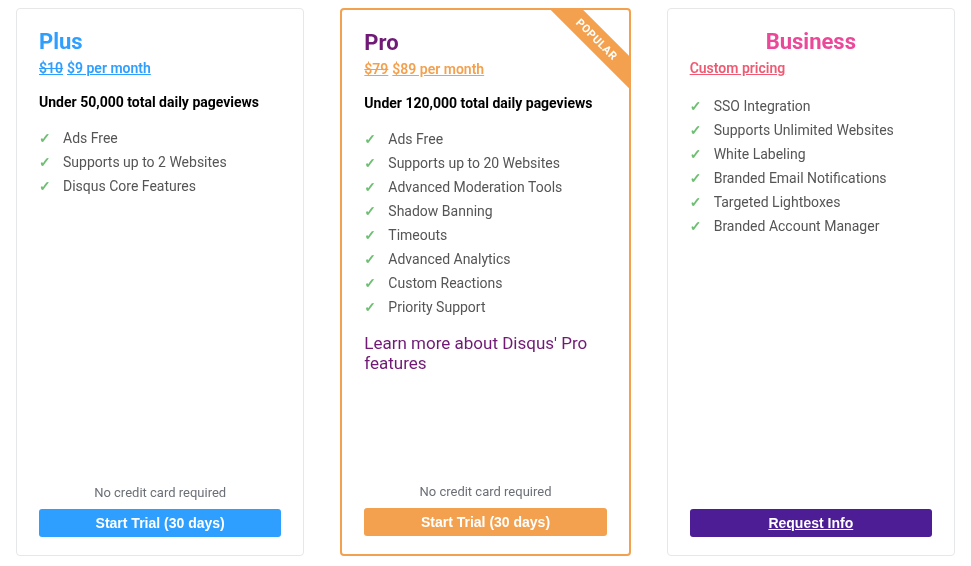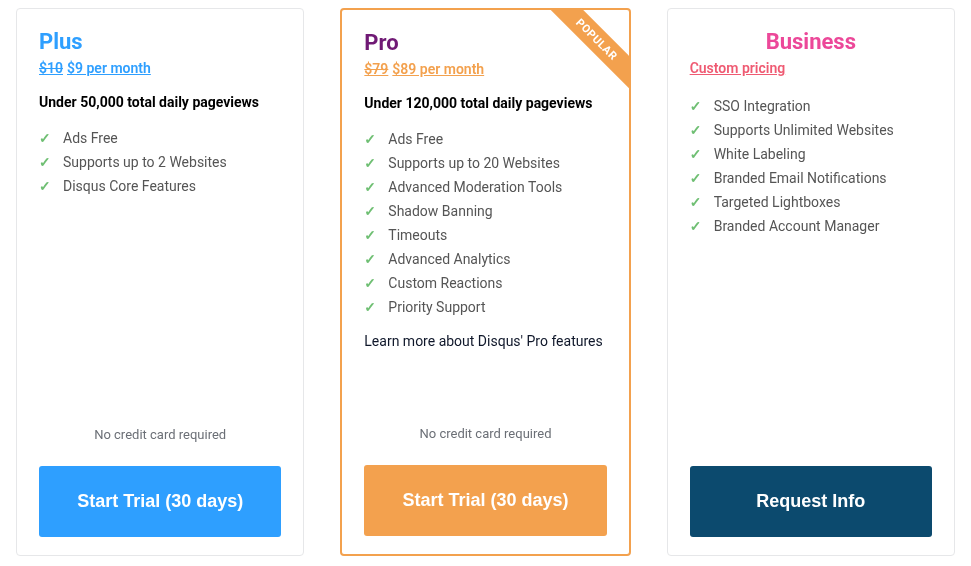--- a/index.html
+++ b/index.html
@@ -63,39 +63,39 @@
     padding: 4px 0;
   }
   .check {
     color: #6fbf73;
     margin-right: 10px;
     font-weight: 700;
     width: 14px;
     display: inline-block;
   }
   .learn-link {
-    font-size: 14px;
-    color: #0f172a;
+    font-size: 17px;
+    color: #701a75;
     text-decoration: none;
     cursor: pointer;
   }
   .spacer { flex: 1; }
   .note {
     text-align: center;
     font-size: 13px;
     color: #6b6f76;
-    margin-bottom: 24px;
+    margin-bottom: 9px;
   }
   .btn {
     width: 100%;
-    padding: 25px 0;
+    padding: 6px 0;
     border: none;
     border-radius: 3px;
     color: #fff;
-    font-size: 18px;
+    font-size: 14px;
     font-weight: 700;
     cursor: pointer;
   }
   .ribbon {
     position: absolute;
     top: 18px;
     right: -34px;
     background: #f3a14e;
     color: #fff;
     font-size: 11px;
@@ -198,15 +198,15 @@
         <li>
           <span class="check">✓</span>
           <span>Targeted Lightboxes</span>
         </li>
         <li>
           <span class="check">✓</span>
           <span>Branded Account Manager</span>
         </li>
       </ul>
       <div class="spacer"></div>
-      <button class="btn" style="background: #0c4a6e;">Request Info</button>
+      <button class="btn" style="background: #4c1d95; text-decoration: underline;">Request Info</button>
     </div>
   </div>
 
 </body></html>

